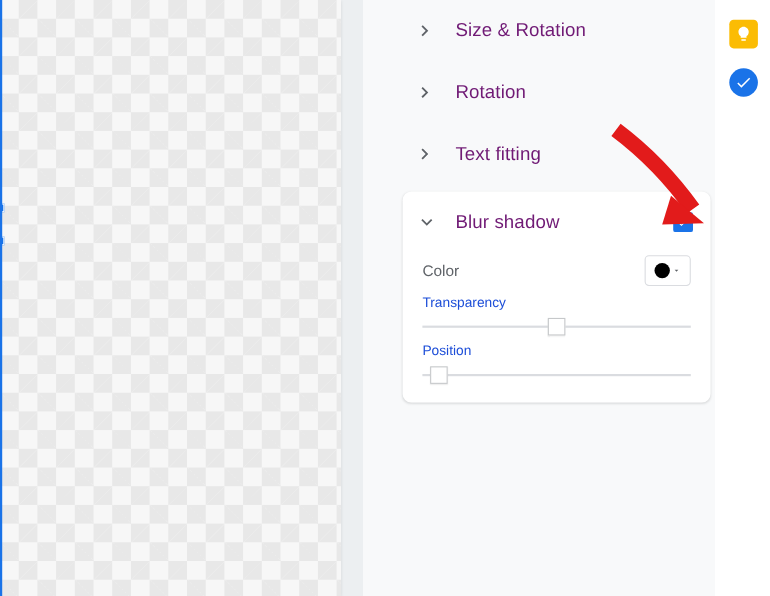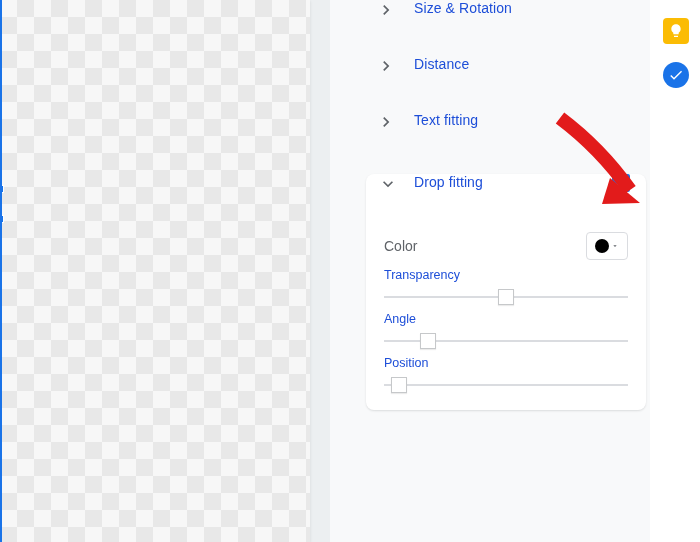--- a/index.html
+++ b/index.html
@@ -92,24 +92,25 @@
     background: #f8f9fa;
     overflow: hidden;
   }
 
   .section {
     position: relative;
     padding: 0;
   }
   .section-header {
     display:flex;
+    align-items:center;
     height: 56px;
     padding: 0 20px 0 14px;
-    font-size: 14px;
-    color:#1d4ed8;
+    font-size: 17px;
+    color:#701a75;
     letter-spacing:0.1px;
     cursor:pointer;
     user-select:none;
   }
   .section-header .chev {
     width: 20px; height: 20px;
     margin-right: 18px;
     flex: none;
     color:#5f6368;
   }
@@ -268,21 +269,21 @@
       </div>
     </div>
 
     <div class="section">
       <div class="section-header">
         <span class="chev">
           <svg viewBox="0 0 24 24">
               <path fill="currentColor" d="M8.59 16.59 13.17 12 8.59 7.41 10 6l6 6-6 6z"></path>
             </svg>
         </span>
-        <span class="title">Distance</span>
+        <span class="title">Rotation</span>
       </div>
     </div>
 
     <div class="section">
       <div class="section-header">
         <span class="chev">
           <svg viewBox="0 0 24 24">
               <path fill="currentColor" d="M8.59 16.59 13.17 12 8.59 7.41 10 6l6 6-6 6z"></path>
             </svg>
         </span>
@@ -290,21 +291,21 @@
       </div>
     </div>
 
     <div class="card">
       <div class="section-header">
         <span class="chev">
           <svg viewBox="0 0 24 24">
               <path fill="currentColor" d="M7.41 8.59 12 13.17l4.59-4.58L18 10l-6 6-6-6z"></path>
             </svg>
         </span>
-        <span class="title">Drop fitting</span>
+        <span class="title">Blur shadow</span>
         <span class="ctrl">
           <span class="checkbox checked">
             <svg viewBox="0 0 24 24">
                 <path fill="currentColor" d="M9 16.17 4.83 12l-1.42 1.41L9 19 21 7l-1.41-1.41z"></path>
               </svg>
           </span>
         </span>
       </div>
 
       <div class="row color-row">
@@ -318,27 +319,20 @@
       </div>
 
       <div class="slider-block">
         <div class="slabel">Transparency</div>
         <div class="slider">
           <div class="track"></div>
           <div class="thumb" style="left:50%"></div>
         </div>
       </div>
 
-      <div class="slider-block">
-        <div class="slabel">Angle</div>
-        <div class="slider">
-          <div class="track"></div>
-          <div class="thumb" style="left:18%"></div>
-        </div>
-      </div>
 
       <div class="slider-block">
         <div class="slabel">Position</div>
         <div class="slider">
           <div class="track"></div>
           <div class="thumb" style="left:6%"></div>
         </div>
       </div>
 
 

